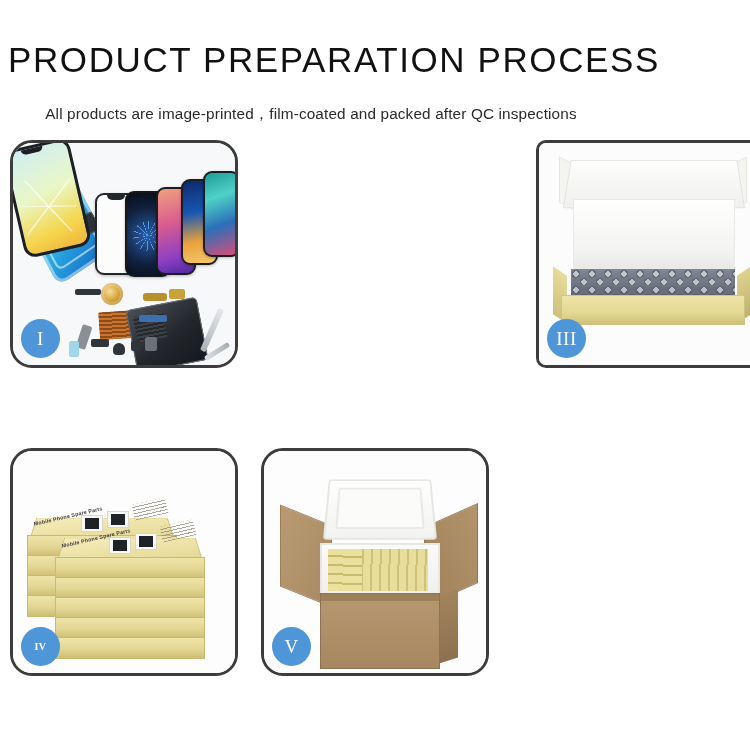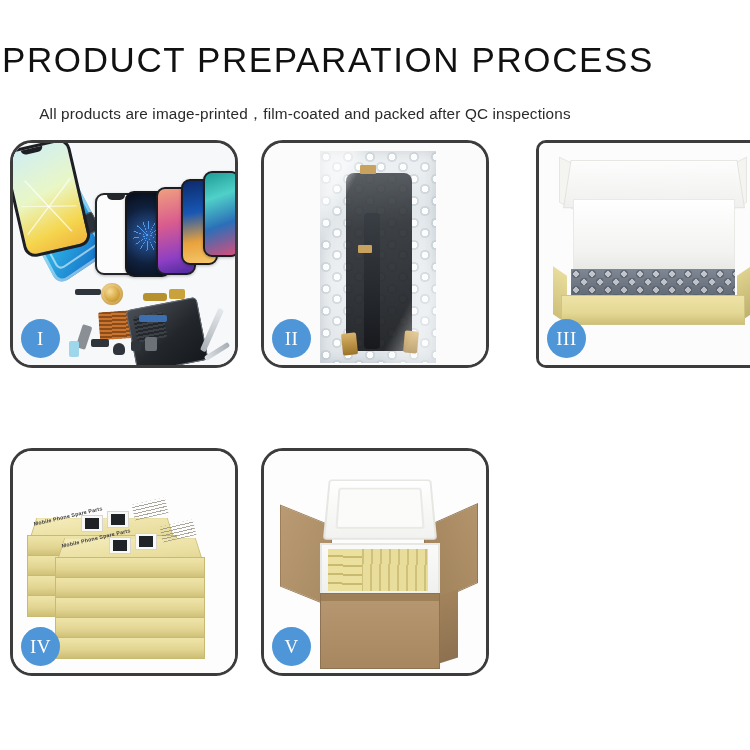--- a/index.html
+++ b/index.html
@@ -11,21 +11,21 @@
     width: 750px;
     height: 750px;
     font-family: "Liberation Sans", sans-serif;
     overflow: hidden;
     position: relative;
   }
 
   
   .header {
     position: absolute;
-    left: 2px;
+    left: 8px;
     top: 0;
     width: 606px;
     height: 128px;
     text-align: center;
   }
   .page-title {
     margin: 0;
     padding-top: 42px;
     font-size: 35px;
     font-weight: 400;
@@ -85,21 +85,21 @@
     border-radius: 50%;
     background: #4e96d8;
     color: #ffffff;
     font-family: "Liberation Serif", serif;
     font-size: 19px;
     line-height: 39px;
     text-align: center;
     letter-spacing: 0.5px;
     z-index: 40;
   }
-  .badge.small { font-size: 19px; }
+  .badge.small { font-size: 10px; font-weight: bold; }
 
   
   .p1-bg { background: #f7f8f9; position:absolute; inset:0; }
   .film {
     position: absolute;
     width: 64px; height: 86px;
     left: 20px; top: 44px;
     background: linear-gradient(150deg,#7fe6f5 0%,#31b6e8 42%,#1169c4 100%);
     border-radius: 11px;
     transform: rotate(-28deg) skewY(-6deg);
@@ -450,35 +450,20 @@
       <div class="sp s7"></div>
       <div class="sp s8"></div>
       <div class="sp s9"></div>
       <div class="sp s10"></div>
       <div class="tweez"></div>
       <div class="tweez2"></div>
     </div>
     <div class="badge">I</div>
   </div>
 
-  <div class="panel r0 c1">
-    <div class="photo">
-      <div class="p2-bg"></div>
-      <div class="bubble-pack">
-        <div class="inner-part"></div>
-        <div class="inner-flex"></div>
-        <div class="inner-tape"></div>
-        <div class="inner-tape2"></div>
-        <div class="inner-conn-l"></div>
-        <div class="inner-conn-r"></div>
-        <div class="bubble-gloss"></div>
-      </div>
-    </div>
-    <div class="badge">II</div>
-  </div>
 
   <div class="panel r0 c2">
     <div class="photo">
       <div class="p3-bg"></div>
       <div class="box3-lid-l"></div>
       <div class="box3-lid-r"></div>
       <div class="box3-lid"></div>
       <div class="box3-foam"></div>
       <div class="box3-side-l"></div>
       <div class="box3-side-r"></div>

